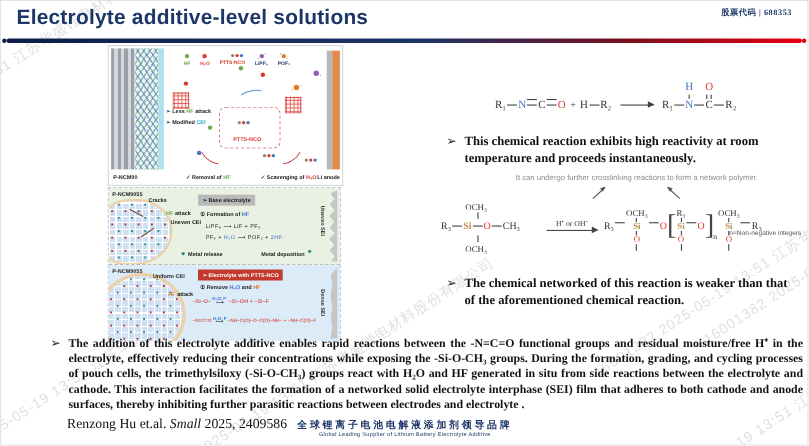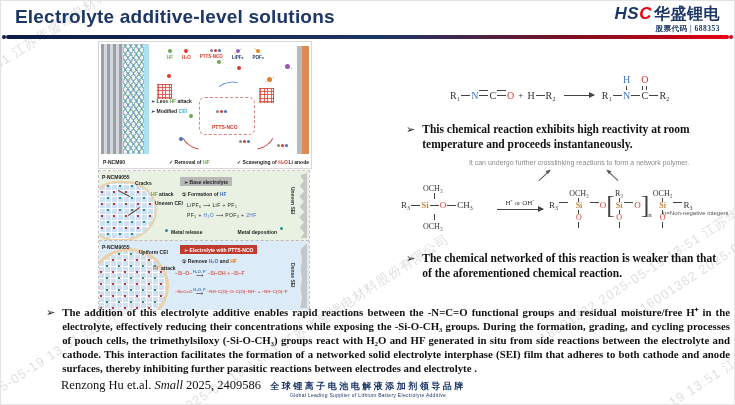--- a/index.html
+++ b/index.html
@@ -128,21 +128,20 @@
 
   <div class="wm" style="left:-150px;top:150px">16001382 2025-05-19 13:51 江苏华盛锂电材料股份有限公司</div>
   <div class="wm" style="left:120px;top:440px">16001382 2025-05-19 13:51 江苏华盛锂电材料股份有限公司</div>
   <div class="wm" style="left:540px;top:330px">16001382 2025-05-19 13:51 江苏华盛锂电材料股份有限公司</div>
   <div class="wm" style="left:560px;top:465px">16001382 2025-05-19 13:51 江苏华盛锂电材料股份有限公司</div>
   <div class="wm" style="left:640px;top:300px">16001382 2025-05-19 13:51 江苏华盛锂电材料股份有限公司</div>
   <div class="wm" style="left:-80px;top:430px">16001382 2025-05-19 13:51 江苏华盛锂电材料股份有限公司</div>
 
   <div class="title">Electrolyte additive-level solutions</div>
   <div class="logo">
-    <div class="logo-main"><span class="hs">HS</span><span class="c">C</span><span class="cn">华盛锂电</span></div>
     <div class="logo-stock">股票代码 | 688353</div>
   </div>
   <div class="divider"></div>
 
   <div class="fig fig1">
     <div class="cathode"></div>
     <div class="hatch"></div>
     <div class="cei-strip"></div>
     <div class="anode-gray"></div>
     <div class="anode"></div>

